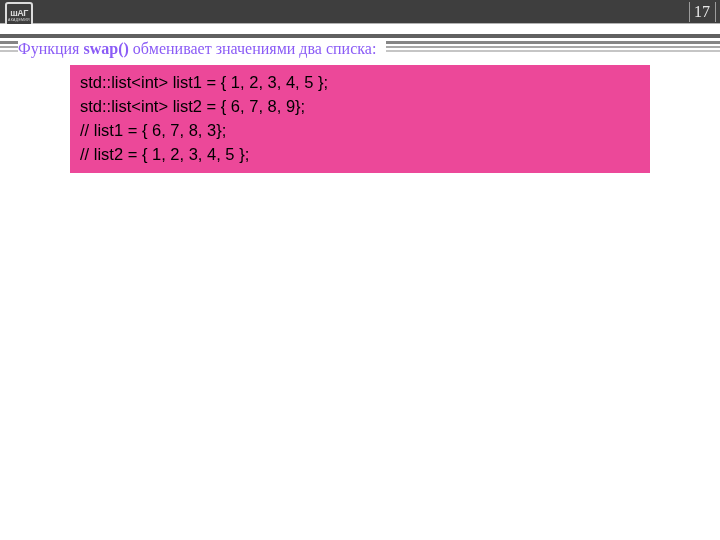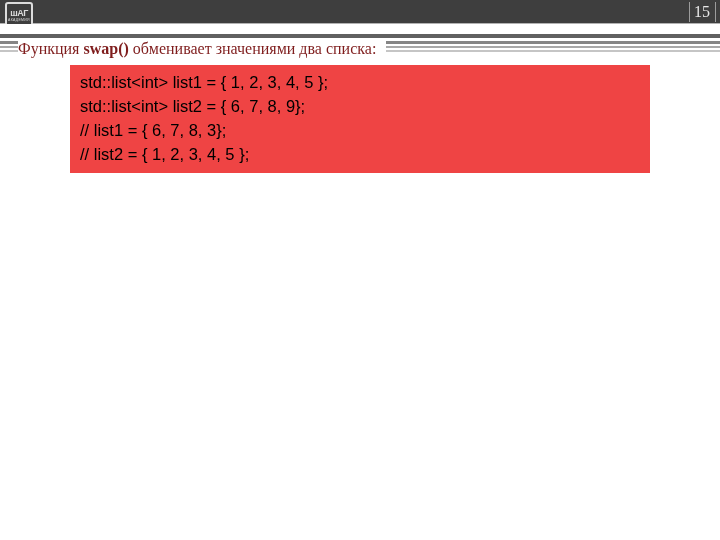--- a/index.html
+++ b/index.html
@@ -88,33 +88,33 @@
     background: #9c9c9c;
   }
 
   
   .intro {
     position: absolute;
     left: 18px;
     top: 40px;
     font-family: "Times New Roman", serif;
     font-size: 16px;
-    color: #7f1d1d;
+    color: #8b5cf6;
     background: #fff;
     padding-right: 10px;
   }
   .intro b { font-weight: bold; }
 
   
   .code-block {
     position: absolute;
     left: 70px;
     top: 65px;
     width: 580px;
-    background: #ef4444;
+    background: #ec4899;
     padding: 6px 10px 6px 10px;
   }
   .code-line {
     font-family: Arial, Helvetica, sans-serif;
     font-size: 16.5px;
     color: #000;
     line-height: 1.45;
     white-space: pre;
   }
 
@@ -122,21 +122,21 @@
 </head>
 <body>
 
 <div class="header">
   <div class="logo">
     <div class="logo-text">шАГ</div>
     <div class="logo-sub">АКАДЕМИЯ</div>
   </div>
   <div class="page-number-rule"></div>
   <div class="page-number-rule2"></div>
-  <div class="page-number">15</div>
+  <div class="page-number">17</div>
 </div>
 
 <div class="header-stripes">
   <div class="stripe1"></div>
   <div class="stripe2"></div>
   <div class="stripe3"></div>
   <div class="stripe4"></div>
   <div class="stripe5"></div>
   <div class="stripe6"></div>
   <div class="stripe7"></div>

